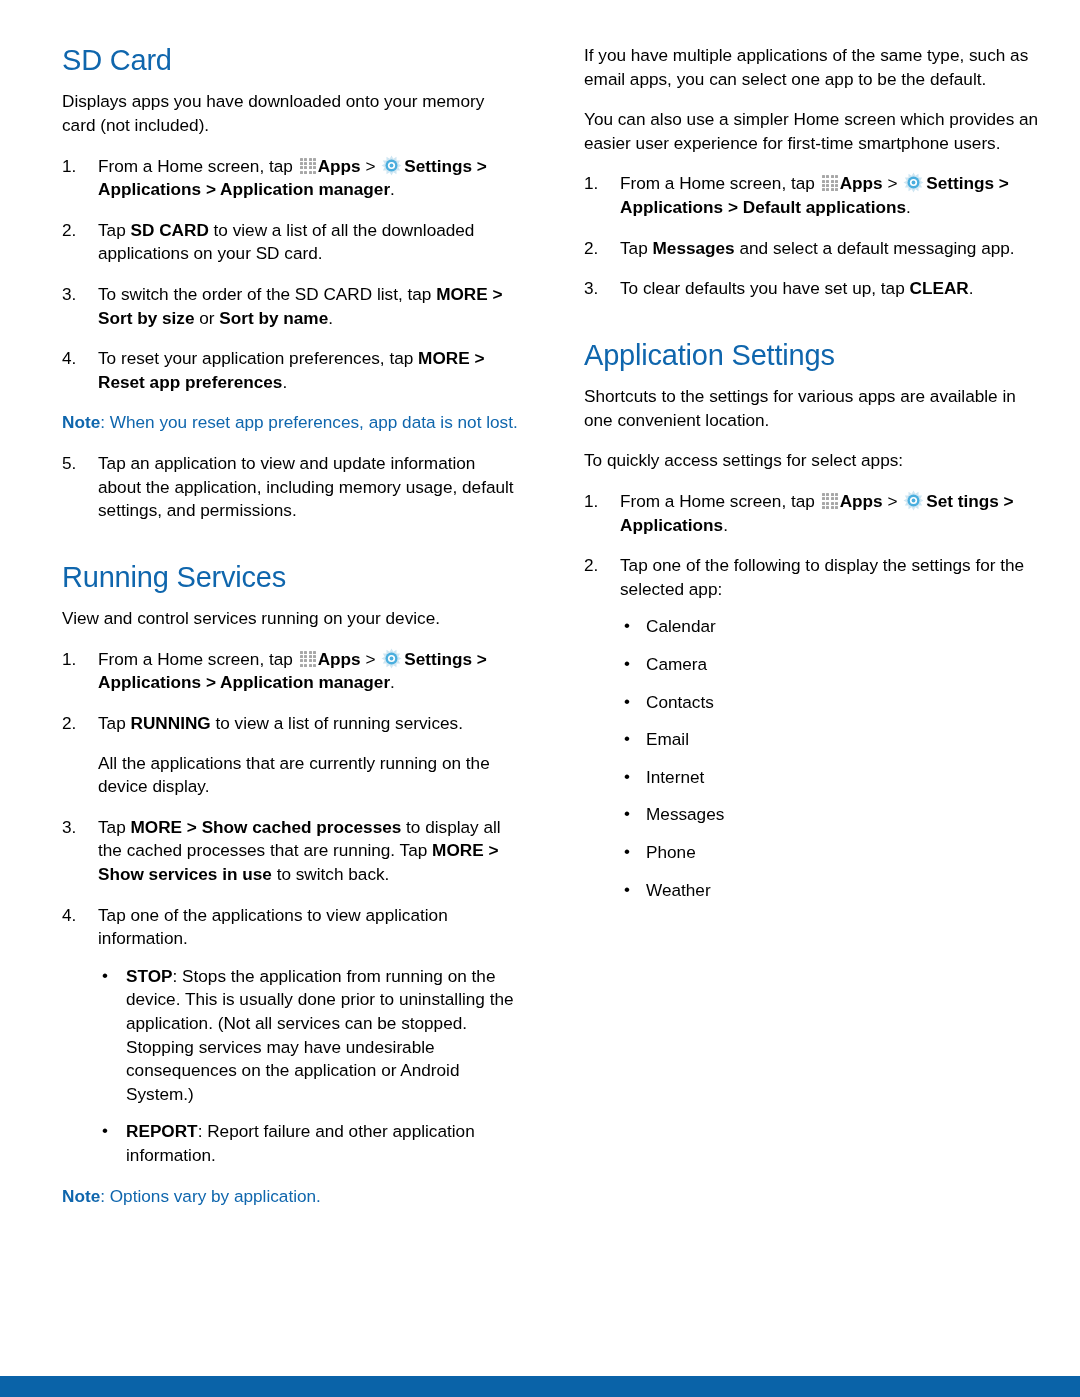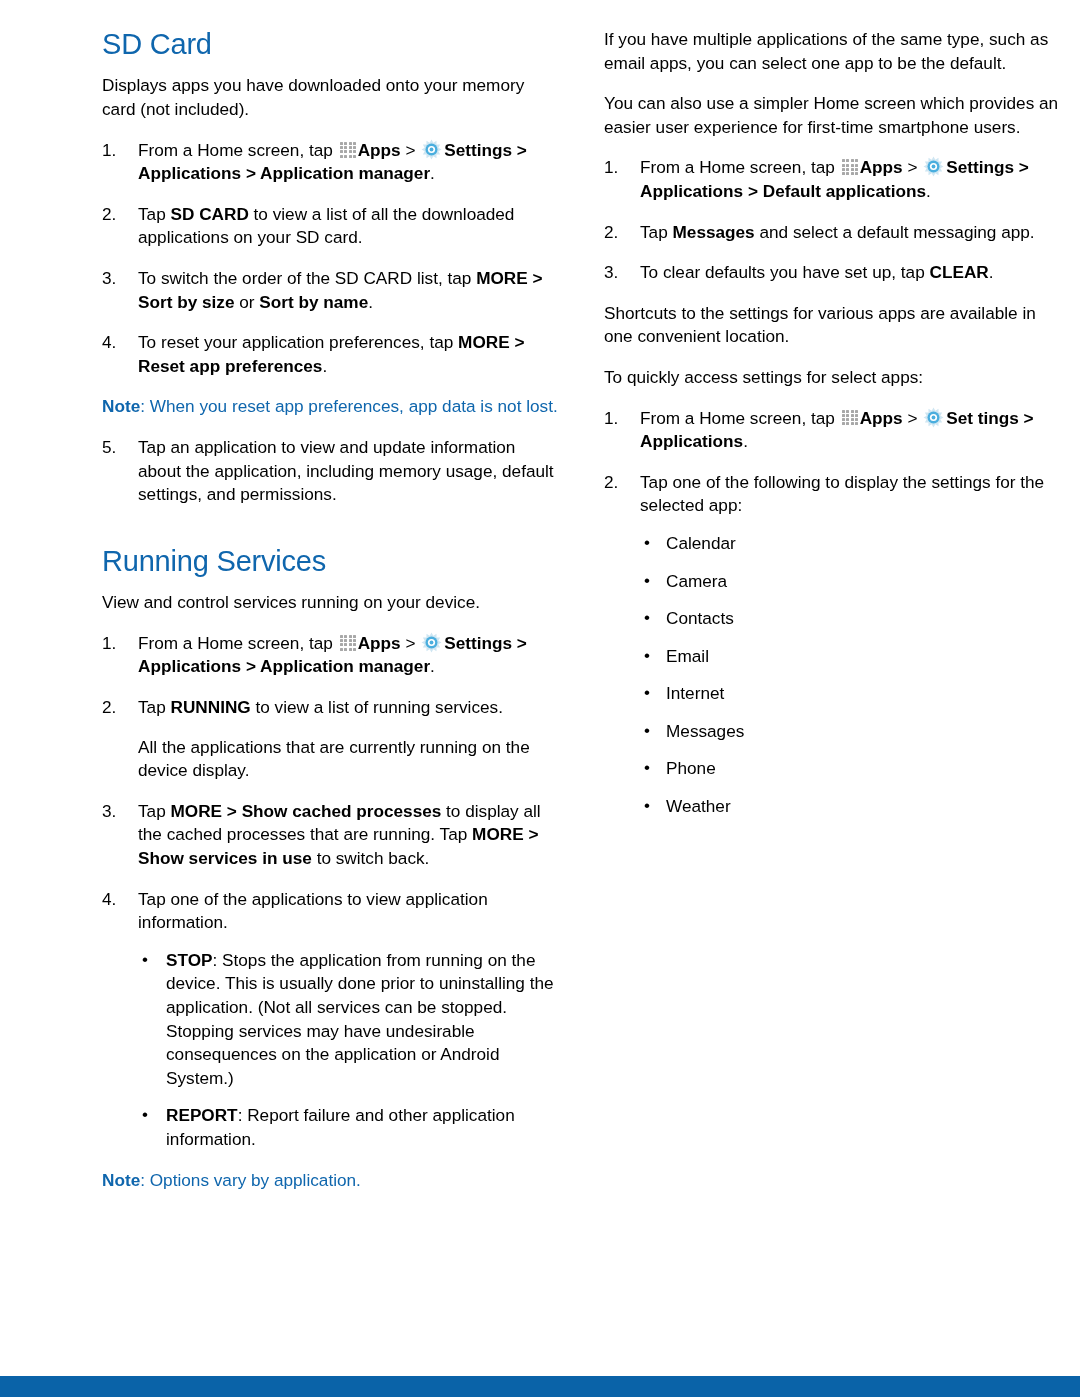--- a/index.html
+++ b/index.html
@@ -19,26 +19,25 @@
   .page {
     position: absolute;
     left: 0; top: 0;
     width: 1080px;
     height: 1397px;
   }
 
   .columns {
     position: absolute;
     left: 62px;
-    top: 28px;
+    top: 44px;
     width: 958px;
     height: 1250px;
     display: flex;
-    gap: 46px;
-    margin-left: 40px;
+    gap: 66px;
   }
   .col {
     width: 456px;
     flex: 0 0 456px;
   }
 
   h1.section-title {
     color: #0f66ad;
     font-size: 29px;
     font-weight: 400;
@@ -297,20 +296,21 @@
         <li>
           <span class="num">2.</span>
           <span class="rich"><span>Tap </span><b>Messages</b><span> and select a default messaging app.</span></span>
         </li>
         <li>
           <span class="num">3.</span>
           <span class="rich"><span>To clear defaults you have set up, tap </span><b>CLEAR</b><span>.</span></span>
         </li>
       </ol>
 
+      <h1 class="section-title spaced-top">Application Settings</h1>
 
       <p class="body-text">Shortcuts to the settings for various apps are available in one convenient location.</p>
 
       <p class="body-text">To quickly access settings for select apps:</p>
 
       <ol class="steps">
         <li>
           <span class="num">1.</span>
           <span class="rich"><span>From a Home screen, tap </span><span class="apps-icon"><i style="left: 1px; top: 1px; background: rgb(168, 168, 168);"></i><i style="left: 5.6px; top: 1px; background: rgb(168, 168, 168);"></i><i style="left: 10.2px; top: 1px; background: rgb(168, 168, 168);"></i><i style="left: 14.8px; top: 1px; background: rgb(168, 168, 168);"></i><i style="left: 1px; top: 5.3px; background: rgb(168, 168, 168);"></i><i style="left: 5.6px; top: 5.3px; background: rgb(168, 168, 168);"></i><i style="left: 10.2px; top: 5.3px; background: rgb(168, 168, 168);"></i><i style="left: 14.8px; top: 5.3px; background: rgb(168, 168, 168);"></i><i style="left: 1px; top: 9.6px; background: rgb(168, 168, 168);"></i><i style="left: 5.6px; top: 9.6px; background: rgb(168, 168, 168);"></i><i style="left: 10.2px; top: 9.6px; background: rgb(168, 168, 168);"></i><i style="left: 14.8px; top: 9.6px; background: rgb(168, 168, 168);"></i><i style="left: 1px; top: 13.9px; background: rgb(168, 168, 168);"></i><i style="left: 5.6px; top: 13.9px; background: rgb(168, 168, 168);"></i><i style="left: 10.2px; top: 13.9px; background: rgb(168, 168, 168);"></i><i style="left: 14.8px; top: 13.9px; background: rgb(168, 168, 168);"></i></span><b>Apps</b><span> &gt; </span><span class="gear-icon"><svg width="21" height="21" viewBox="0 0 21 21">
                   <polygon points="10.50,0.50 12.34,3.64 15.50,1.84 15.52,5.48 19.16,5.50 17.36,8.66 20.50,10.50 17.36,12.34 19.16,15.50 15.52,15.52 15.50,19.16 12.34,17.36 10.50,20.50 8.66,17.36 5.50,19.16 5.48,15.52 1.84,15.50 3.64,12.34 0.50,10.50 3.64,8.66 1.84,5.50 5.48,5.48 5.50,1.84 8.66,3.64" fill="#cfe6f2"></polygon>

